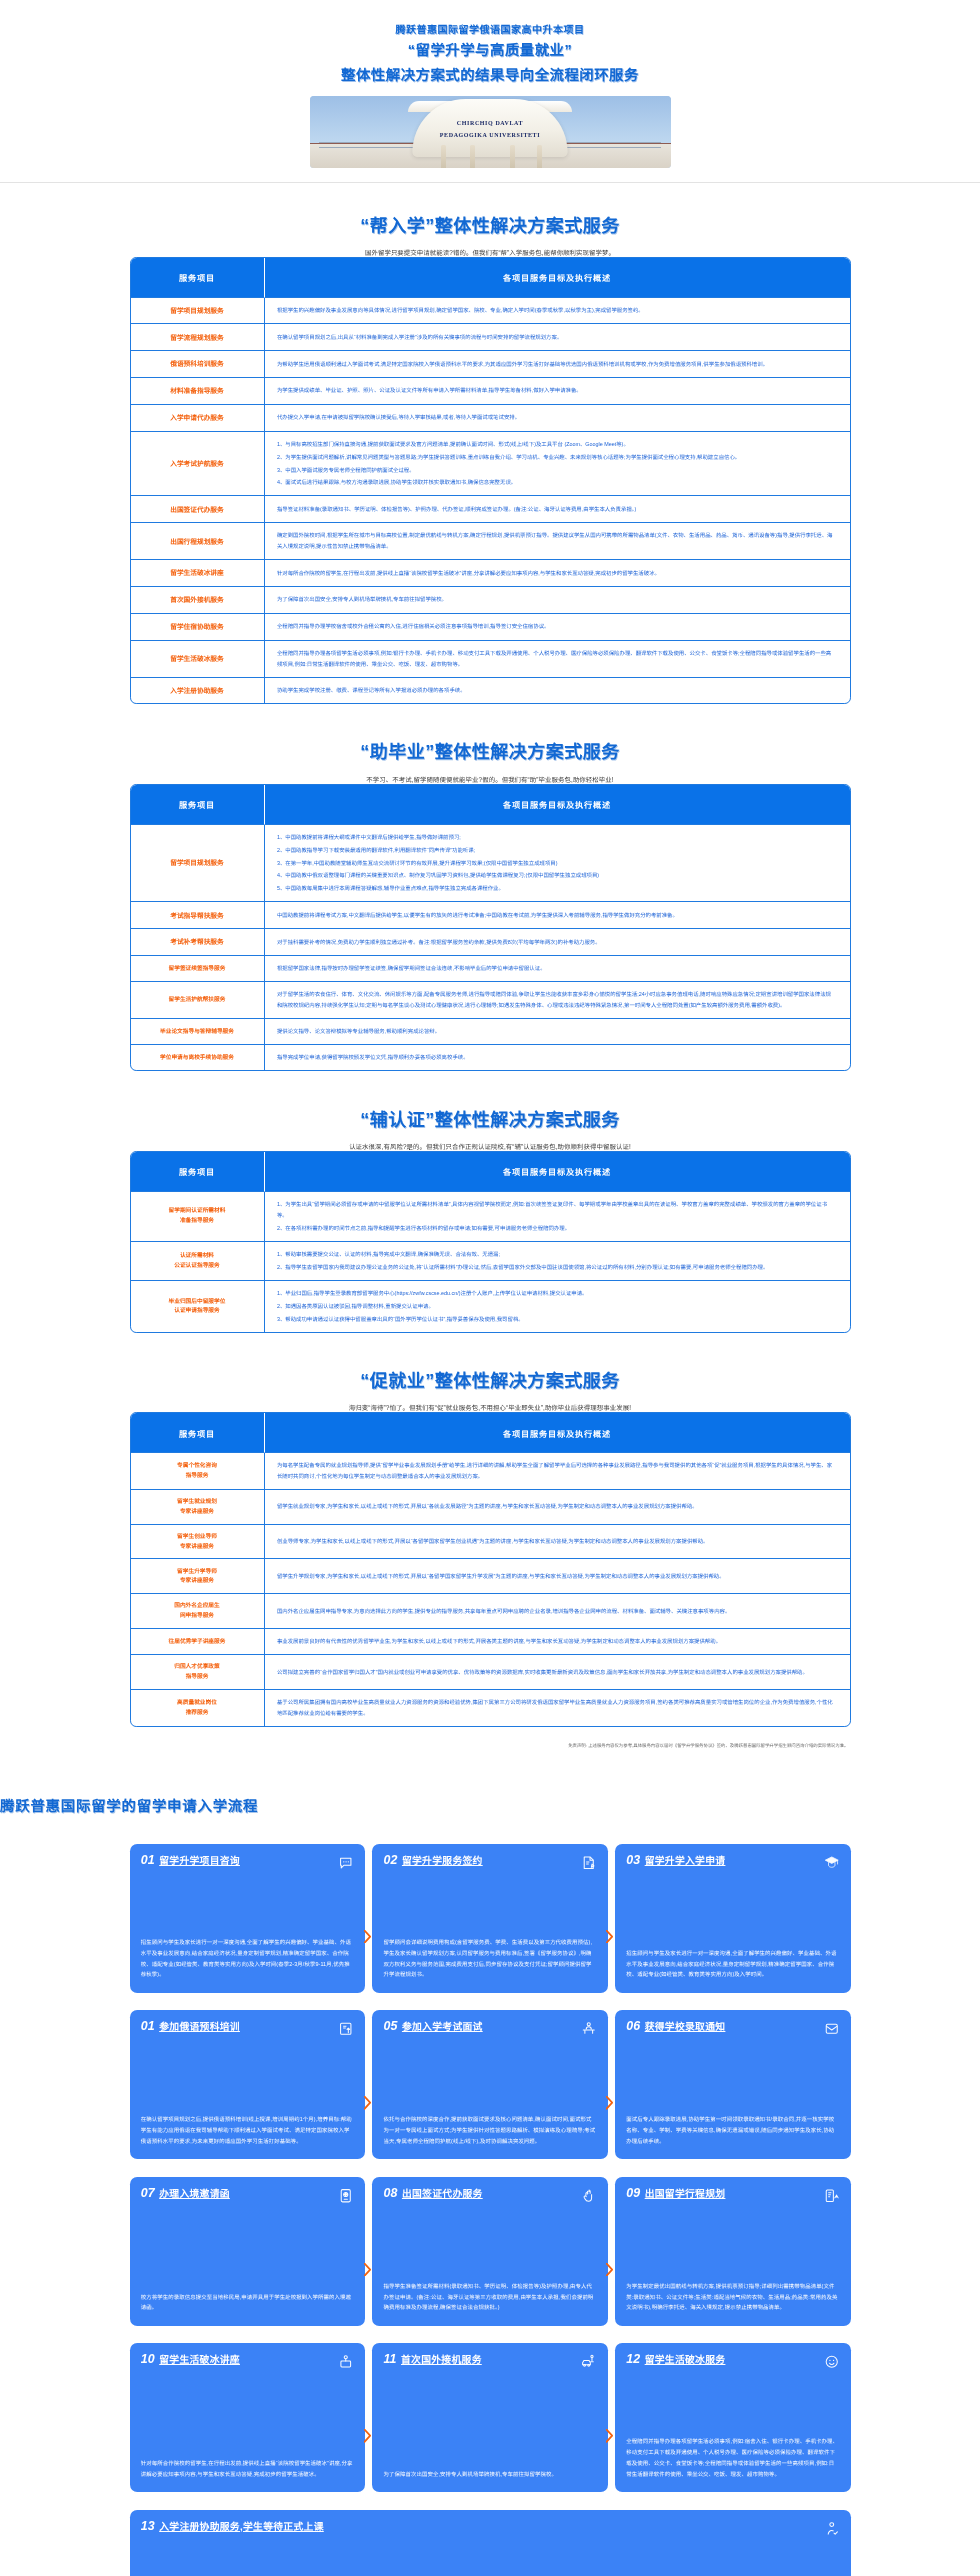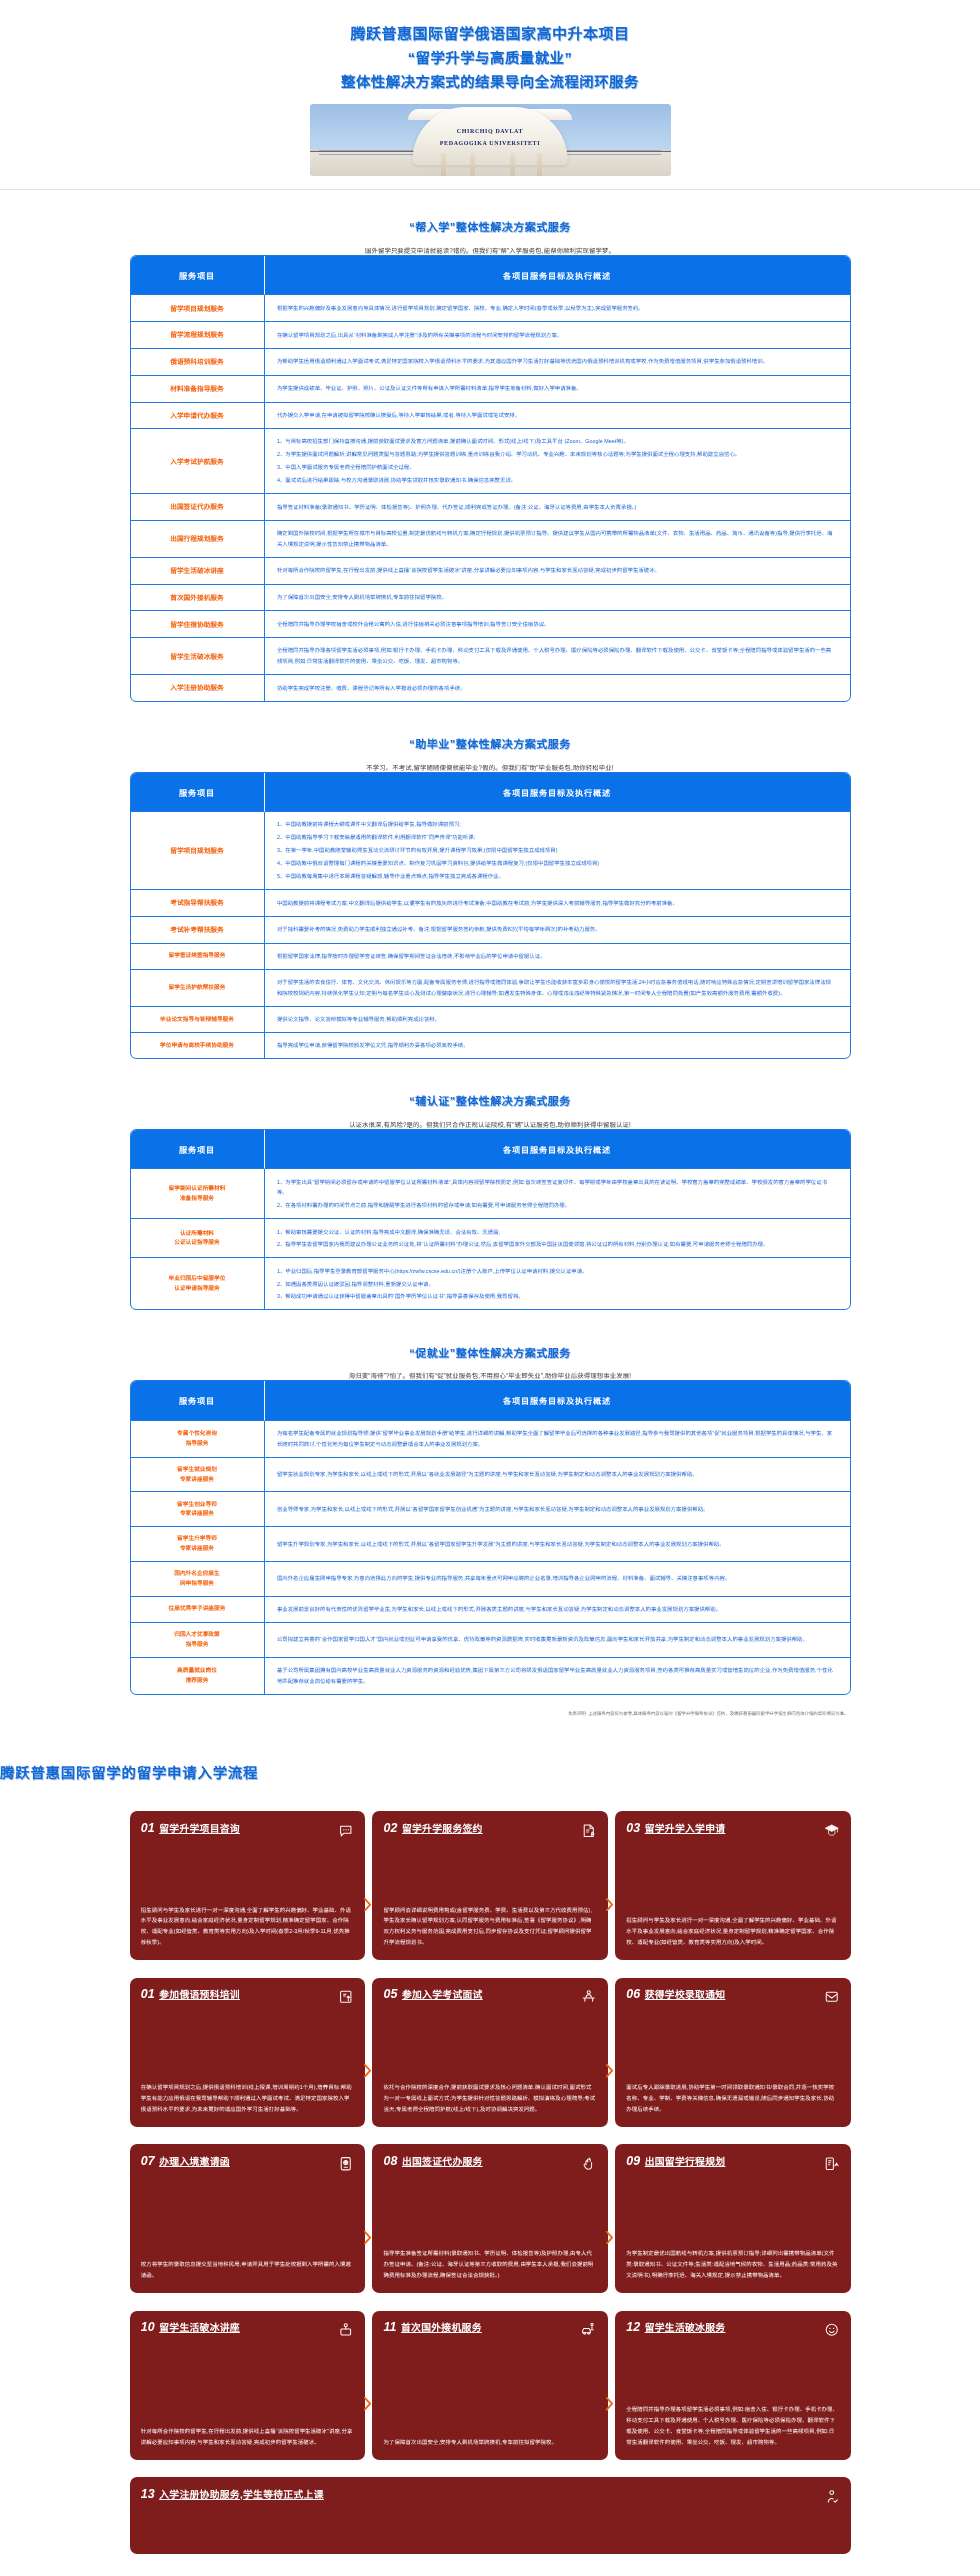--- a/index.html
+++ b/index.html
@@ -25,21 +25,21 @@
     border-bottom: 0.5px solid #e3e3e3;
   }
   .hero-title-block { text-align: center; }
   .hero-line {
     color: #1268d3;
     font-weight: 700;
     letter-spacing: 0.5px;
     line-height: 1.55;
     text-shadow: 0.8px 0.8px 0 #9fc0ec;
   }
-  .hero-line.l1 { font-size: 15px; }
+  .hero-line.l1 { font-size: 10px; }
   .hero-line.l2 { font-size: 14.4px; margin-top: 2.1px;}
   .hero-line.l3 { font-size: 14.4px; margin-top: 2.1px;}
 
   .hero-photo-wrap {
     width: 361px;
     margin: 10.3px auto 0 auto;
   }
   .hero-photo {
     width: 361px;
     height: 72px;
@@ -84,21 +84,21 @@
     border-radius: 1.5px 1.5px 0 0;
   }
   .bld-rail {
     position:absolute; bottom:20.6px; height:5.2px;
     border-top:1px solid #9aa9bb; border-bottom:0.5px solid #9aa9bb;
   }
 
   
   .section { padding: 28px 0 5.2px 0; background:#fff; }
   .sec-title {
-    text-align:center; color:#1268d3; font-size:11px; font-weight:700;
+    text-align:center; color:#1268d3; font-size:18px; font-weight:700;
     letter-spacing:0.5px; text-shadow: 0.7px 0.7px 0 #a9c6ea;
   }
   .sec-sub {
     text-align:center; color:#3a3a3a; font-size:6.4px;
     margin-top:11.3px; letter-spacing:0.1px;
   }
 
   
   .tbl-wrap { width: 721px; margin: 0 auto 0 auto; }
   table.svc {
@@ -141,21 +141,21 @@
     text-align:left; color:#1268d3; font-size:14.4px; font-weight:700;
     letter-spacing:0.8px; text-shadow:0.8px 0.8px 0 #a9c6ea;
     margin-bottom: 29px;
   }
   .flow-grid {
     width:721px; margin:0 auto;
     display:grid; grid-template-columns: repeat(3, 1fr);
     column-gap: 7.2px; row-gap: 17.5px;
   }
   .flow-card {
-    background:#7f1d1d; border-radius:7.2px; color:#fff;
+    background:#3b82f6; border-radius:7.2px; color:#fff;
     padding:10.3px 11.3px 12.4px 11.3px; position:relative;
     min-height: 149px; display:flex; flex-direction:column;
   }
   .flow-card.wide { grid-column: 1 / span 3; min-height: 77px; }
   .fc-head { display:flex; align-items:flex-start; justify-content:space-between; }
   .fc-titlewrap { display:flex; align-items:baseline; gap:4.6px; }
   .fc-num {
     font-size:12.4px; font-weight:700; font-style:italic;
     letter-spacing:0px; line-height:1;
   }

